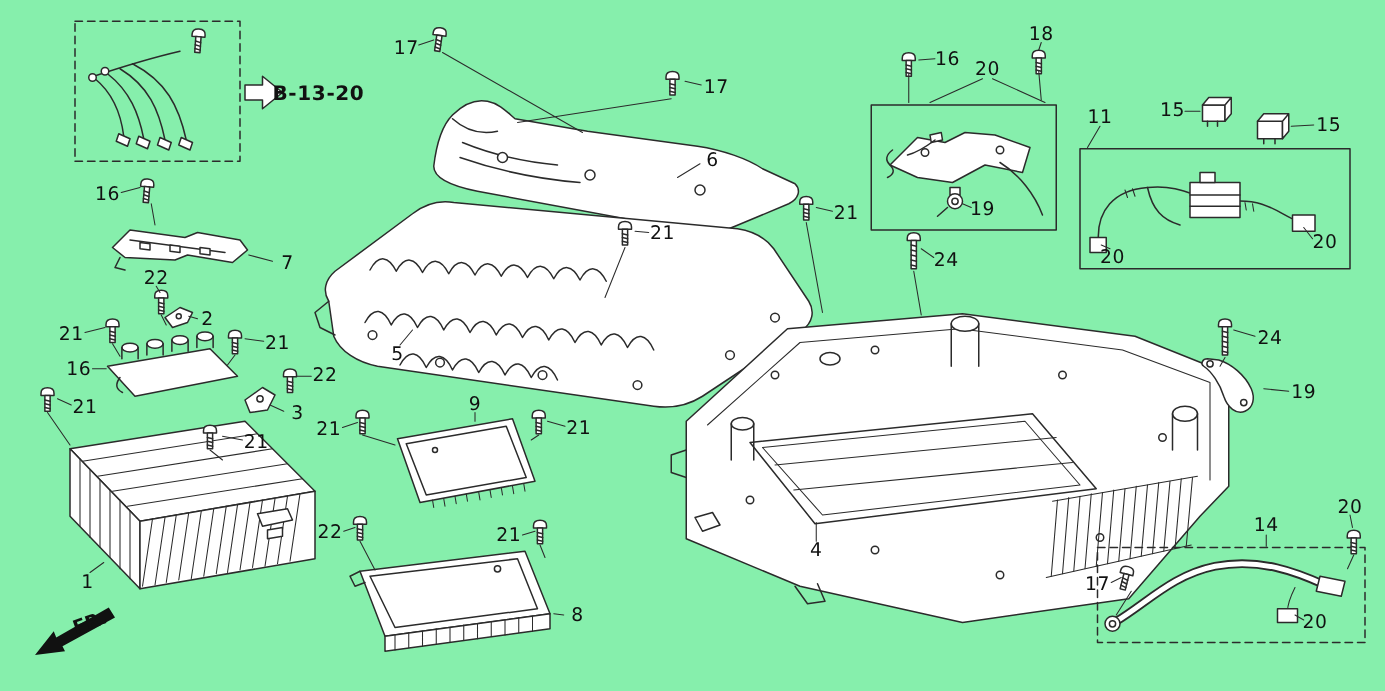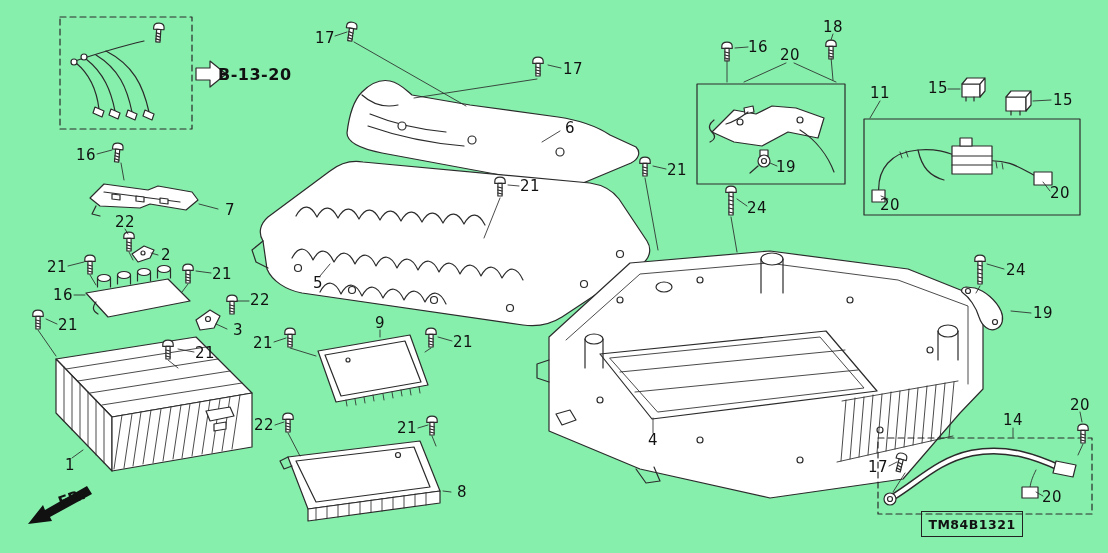--- a/index.html
+++ b/index.html
@@ -297,17 +297,14 @@
 <div class="co" style="left:264px;top:425px">22</div>
 <div class="co" style="left:407px;top:428px">21</div>
 <div class="co" style="left:462px;top:492px">8</div>
 <div class="co" style="left:1013px;top:420px">14</div>
 <div class="co" style="left:1080px;top:405px">20</div>
 <div class="co" style="left:878px;top:467px">17</div>
 <div class="co" style="left:1052px;top:497px">20</div>
 
 <div class="ref" style="left:218px;top:65px">B-13-20</div>
 <div class="fr">FR.</div>
-<div class="code-box">
-  <span>TM84B1321</span>
+
 </div>
 
-</div>
-
 </body></html>

